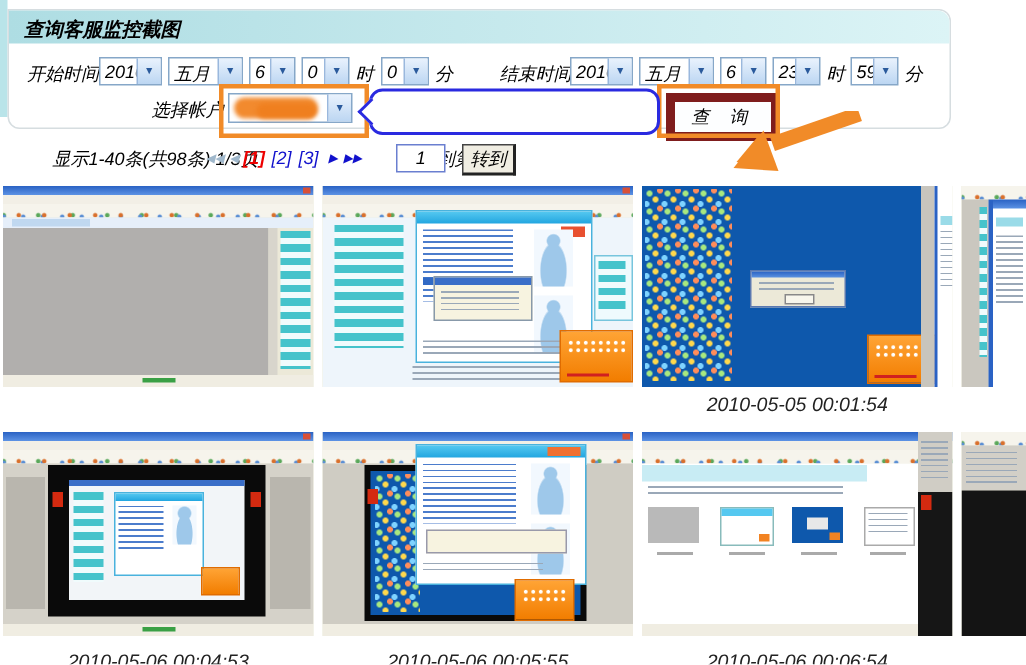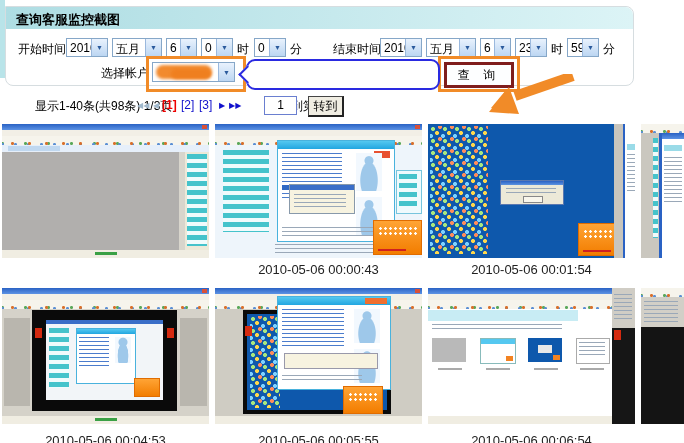--- a/index.html
+++ b/index.html
@@ -1,17 +1,17 @@
 <!DOCTYPE html>
 <html><head>
 <meta charset="utf-8">
 <style>
   html,body{margin:0;padding:0;background:#fff;}
   #stage{position:relative;width:684px;height:443px;overflow:hidden;background:#fff;
-         font-family:"Liberation Sans",sans-serif;color:#000;}
+         font-family:"Liberation Sans",sans-serif;color:#000;font-style:italic;}
   .abs{position:absolute;}
 
   
   .left-strip{left:0;top:6;width:5px;height:78px;background:#b9e4e9;}
   .panel{left:5px;top:6px;width:627px;height:78px;background:#fff;
          border:1px solid #d6dde0;border-radius:0 8px 8px 8px;overflow:visible;}
   .panel-title{position:absolute;left:0;top:0;width:100%;height:22px;box-sizing:border-box;
          background:linear-gradient(90deg,#aedde3,#dcf4f6);
          border-radius:0 8px 0 0;font-size:13px;font-weight:bold;padding:4px 0 0 10px;}
   .flabel{font-size:12px;top:41px;white-space:nowrap;}
@@ -27,21 +27,21 @@
   .redact2{position:absolute;left:18px;top:6px;width:40px;height:10px;border-radius:6px;
        background:#ef7f1f;filter:blur(1.5px);}
   .obox{border:3px solid #f18b28;background:transparent;z-index:5;}
   .callout{left:246px;top:59px;width:190px;height:27px;background:#fff;
        border:2px solid #2a2ae0;border-radius:9px;z-index:6;display:flex;
        align-items:center;justify-content:center;font-size:15px;font-weight:bold;
        color:#f47b0c;white-space:nowrap;}
   .callout-tail{position:absolute;left:-7px;top:7px;width:11px;height:11px;background:#fff;
        border-left:2px solid #2a2ae0;border-bottom:2px solid #2a2ae0;transform:rotate(45deg);}
   .qbtn{left:444px;top:62px;width:64px;height:20px;background:#fdfeff;
-       border:3px solid #7f1d1d;font-size:12px;display:flex;align-items:center;
+       border:6px solid #7f1d1d;font-size:12px;display:flex;align-items:center;
        justify-content:center;letter-spacing:5px;cursor:pointer;}
 
   
   .pgtxt{font-size:12px;top:98px;white-space:nowrap;margin-left:32px;}
   .pg-arrow{font-size:8px;top:101px;}
   .dim{color:#a0b8cc;} .blue{color:#1111cc;} .red{color:#ee0000;font-weight:bold;}
   .pg-link{font-size:12px;top:98px;cursor:pointer;}
   .goto-input{left:264px;top:96px;width:31px;height:16px;border:1px solid #6a7fd0;
        background:#fff;font-size:12px;text-align:center;padding:1px 0 0 0;}
   .goto-btn{left:308px;top:96px;width:33px;height:18px;background:#f0ede2;
@@ -251,22 +251,21 @@
     <div class="abs" style="left:0;top:9px;width:18px;height:125px;background:#cac7bf"></div>
     <div class="abs teal-list" style="left:12px;top:14px;width:5px;height:100px"></div>
     <div class="abs" style="left:18px;top:9px;width:3px;height:125px;background:#2a62c4"></div>
     <div class="abs" style="left:21px;top:9px;width:22px;height:125px;background:#fff">
       <div class="abs" style="left:0;top:0;width:100%;height:6px;background:linear-gradient(#2a62c4,#5c92e4)"></div>
       <div class="abs" style="left:2px;top:12px;width:18px;height:6px;background:#9adbe8"></div>
       <div class="abs txt-lines" style="left:2px;top:24px;width:18px;height:46px"></div>
     </div>
   </div>
 
-  <div class="abs ts" style="left:215px;top:262px">2010-05-06 00:00:43</div>
-  <div class="abs ts" style="left:428px;top:262px">2010-05-06 00:01:54</div>
+  <div class="abs ts" style="left:428px;top:262px">2010-05-05 00:01:54</div>
 
   <div class="abs thumb t-r2" style="left:2px;top:288px">
     <div class="wt">
         <span class="cls"></span>
       </div>
     <div class="menu"></div>
     <div class="tools"></div>
     <div class="abs" style="left:0;top:21px;width:100%;height:107px;background:#d5d2c9"></div>
     <div class="abs" style="left:2px;top:30px;width:26px;height:88px;background:#b9b6ae"></div>
     <div class="abs" style="left:178px;top:30px;width:27px;height:88px;background:#b9b6ae"></div>

